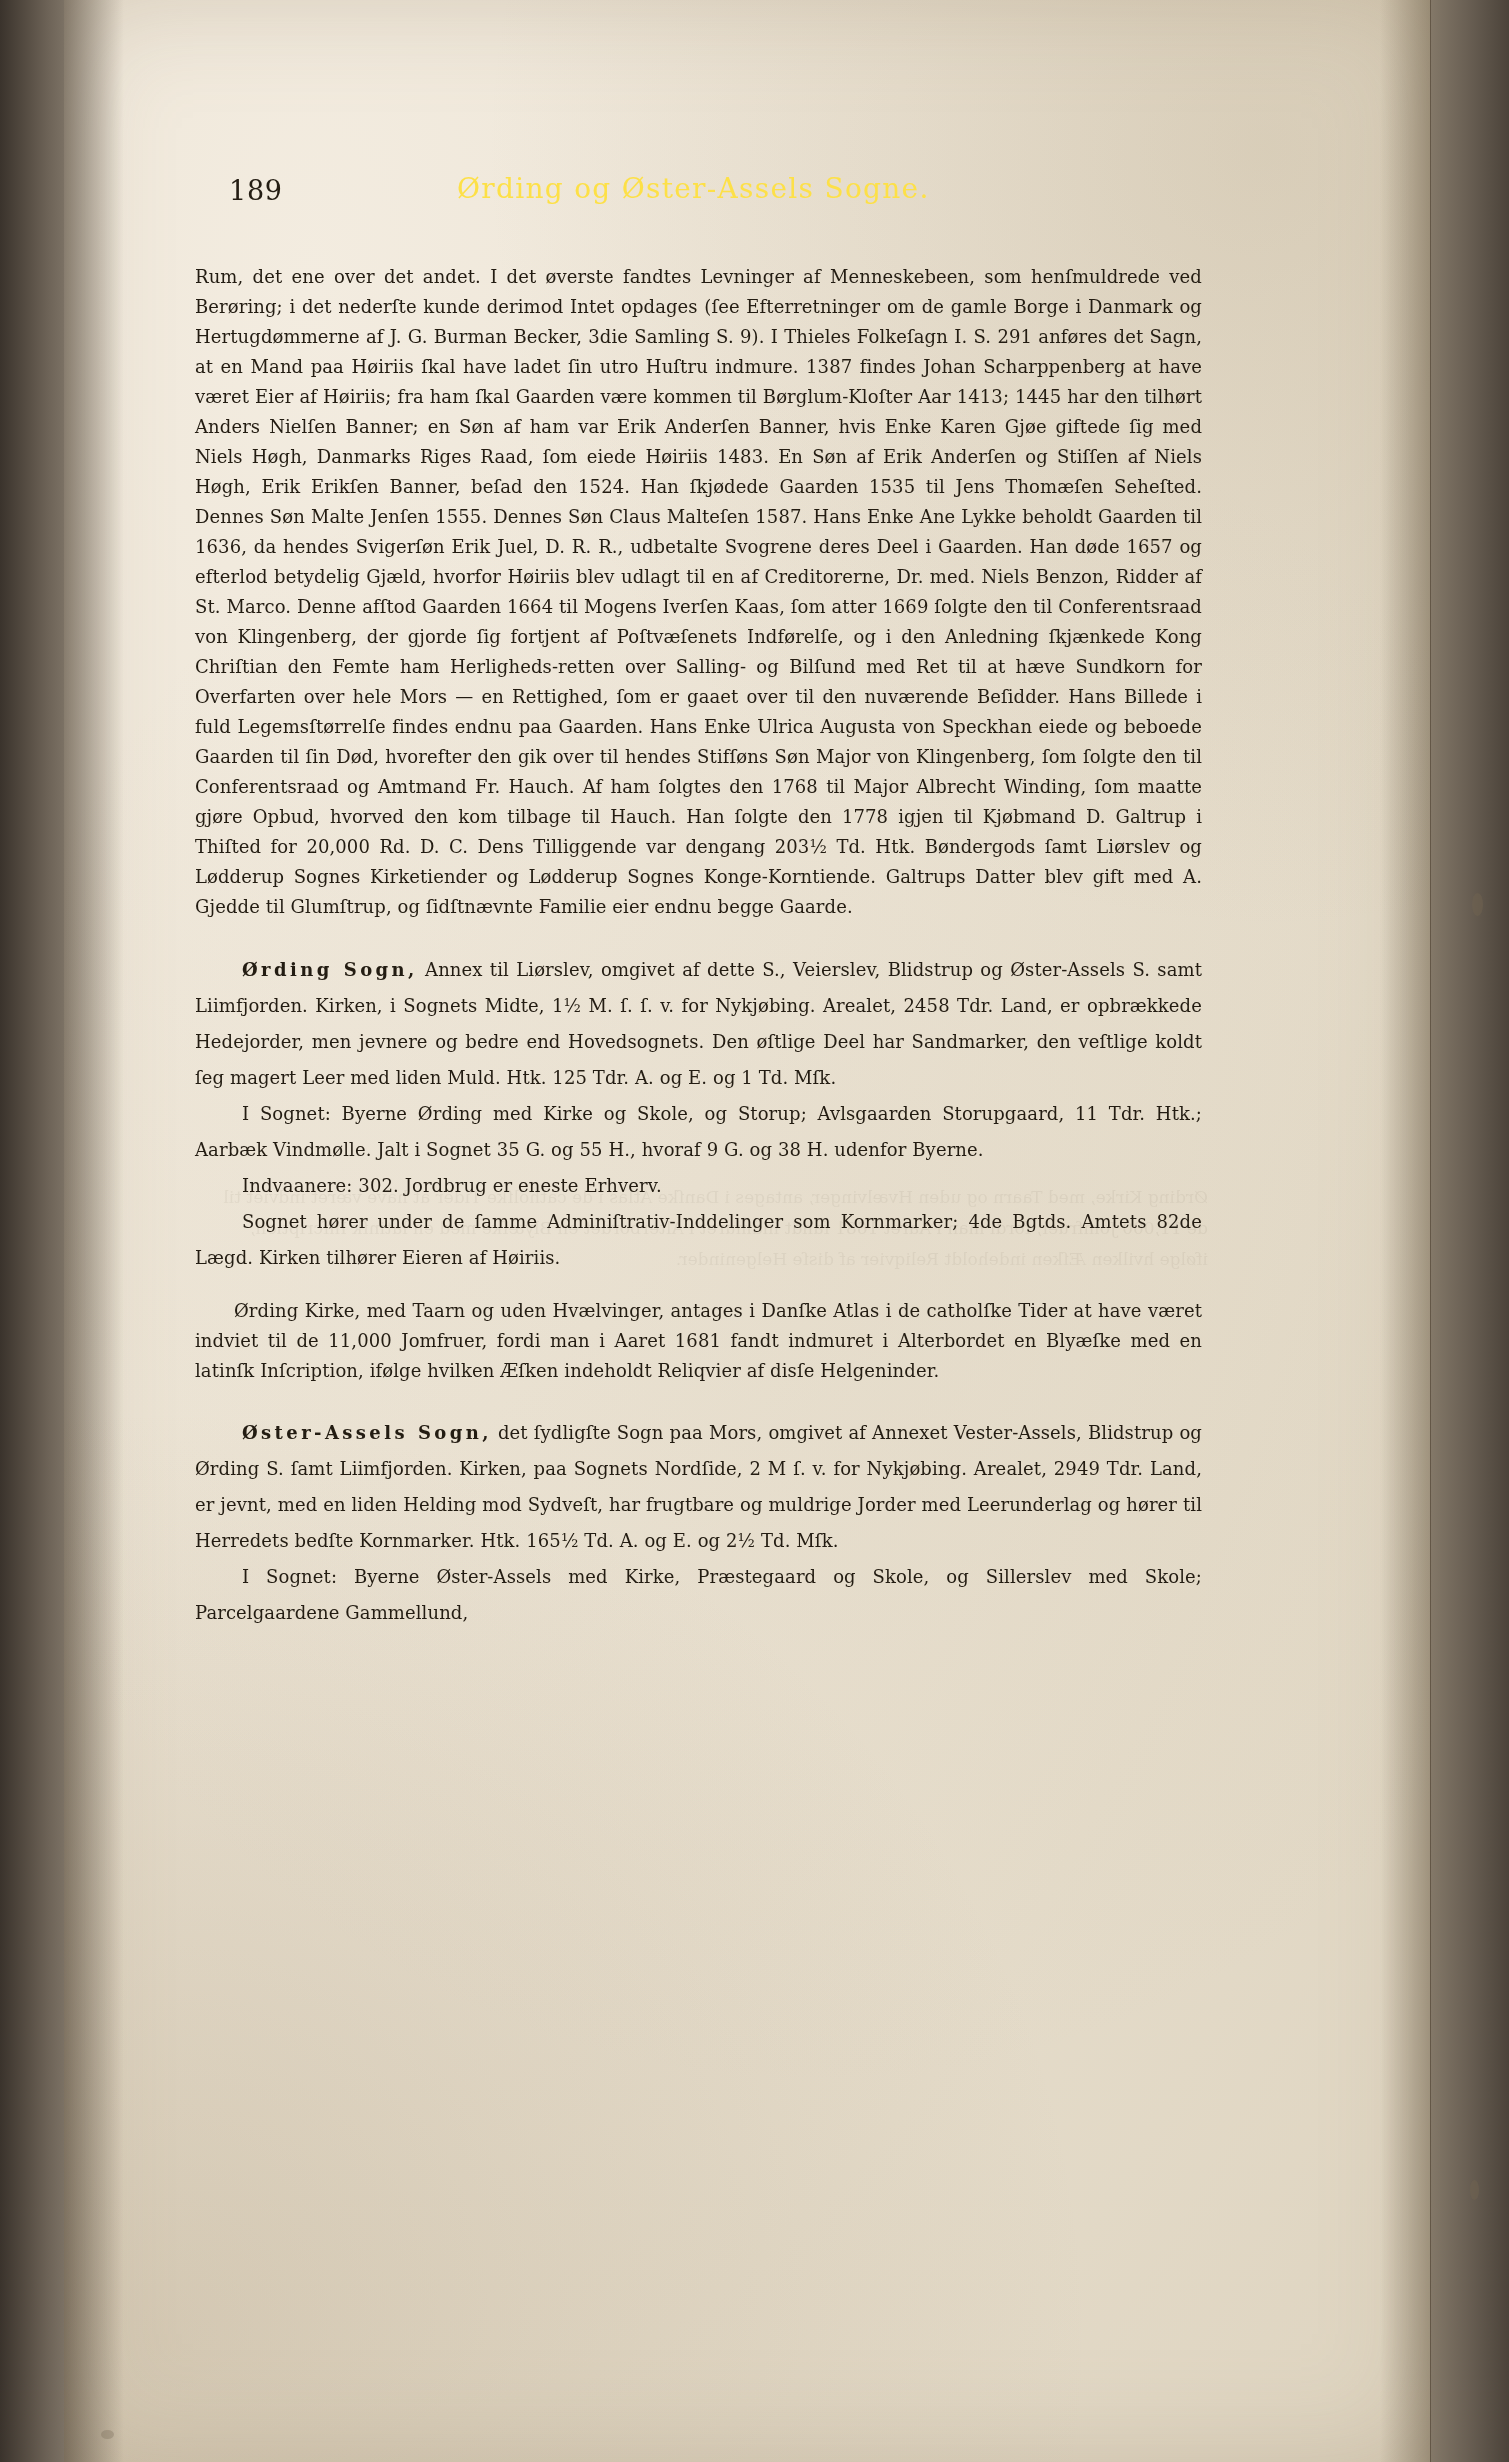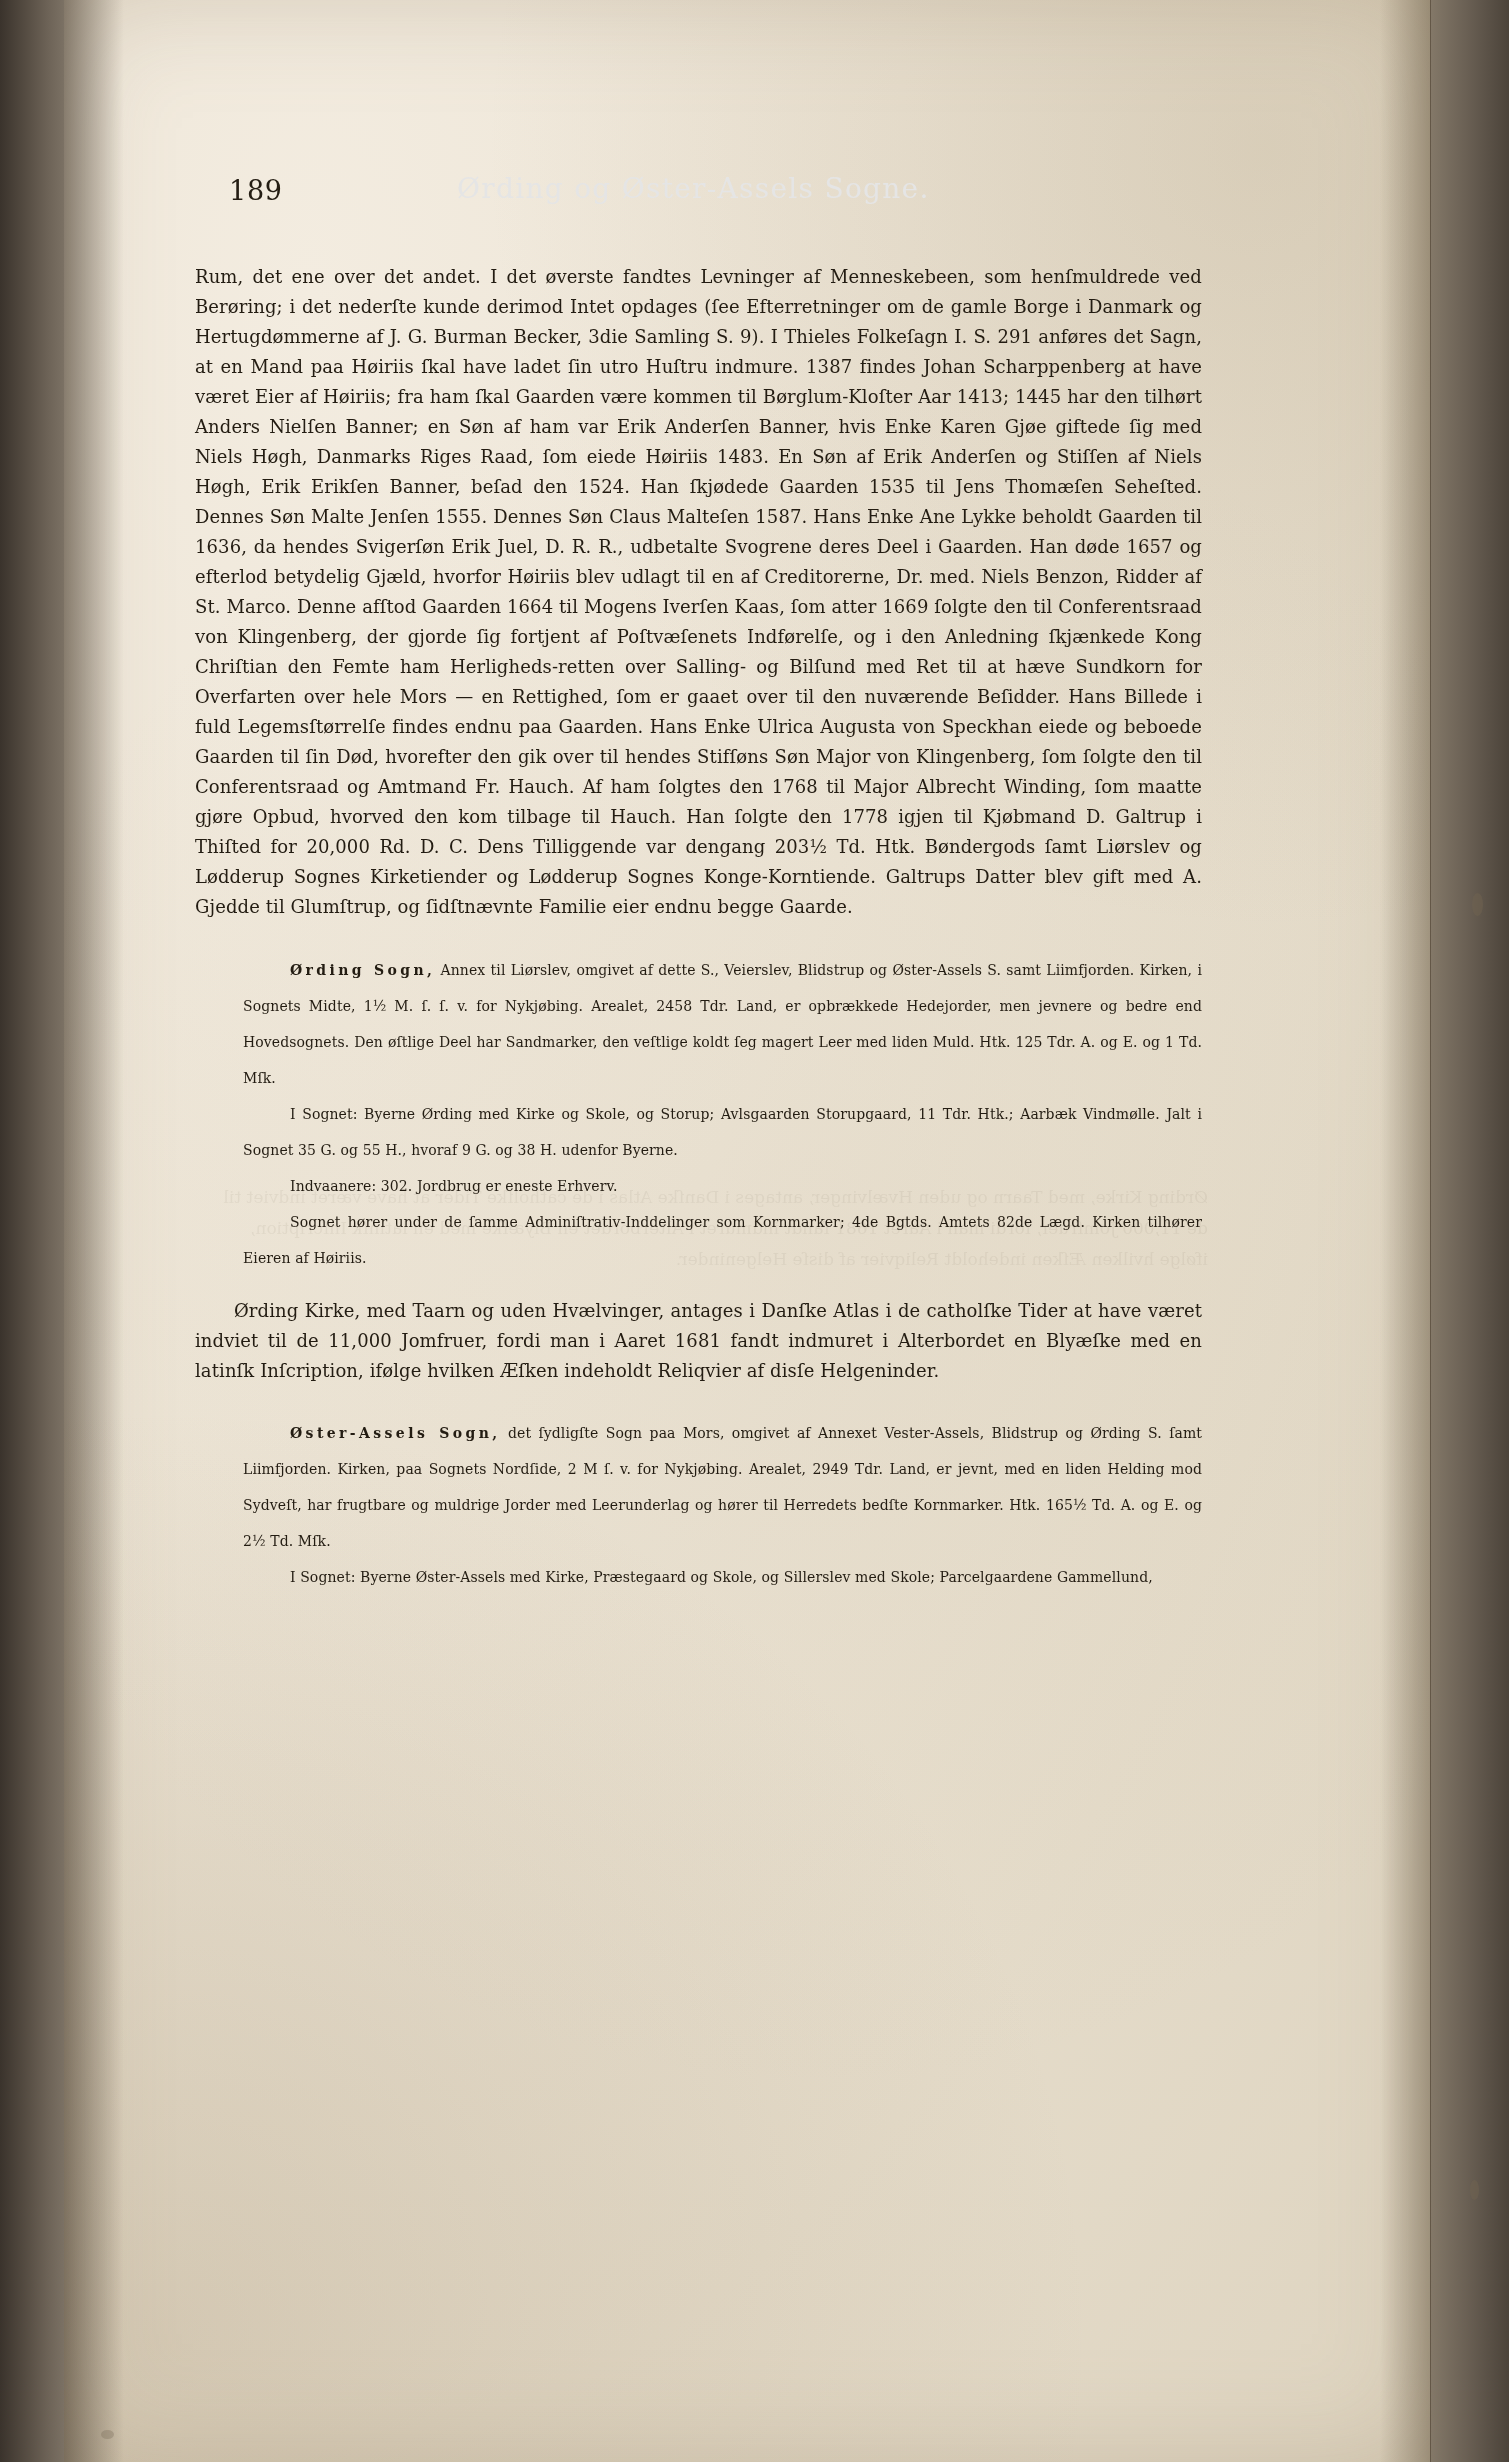--- a/index.html
+++ b/index.html
@@ -112,21 +112,21 @@
     font-size: 27px;
     letter-spacing: 0.7px;
     color: #241d13;
   }
   .runhead {
     position: absolute;
     left: 262px;
     top: 4px;
     font-size: 28px;
     letter-spacing: 1.3px;
-    color: #e5e5e5;
+    color: #fde047;
   }
 
   p {
     margin: 0;
     text-align: justify;
     text-justify: inter-word;
   }
 
   
   .petit {
@@ -134,24 +134,23 @@
     line-height: 30px;
     letter-spacing: 0.1px;
     margin-top: 44px;
   }
   .petit-ind {
     text-indent: 39px;
   }
 
   
   .body-lg {
-    font-size: 14px;
+    font-size: 18px;
     line-height: 36px;
     letter-spacing: 0.1px;
-    margin-left: 48px;
   }
   .body-lg.ind {
     text-indent: 47px;
   }
 
   .sp-before { margin-top: 20px; }
   .sp-before-lg { margin-top: 29.5px; }
 
   .fraktur-head {
     font-weight: 700;

